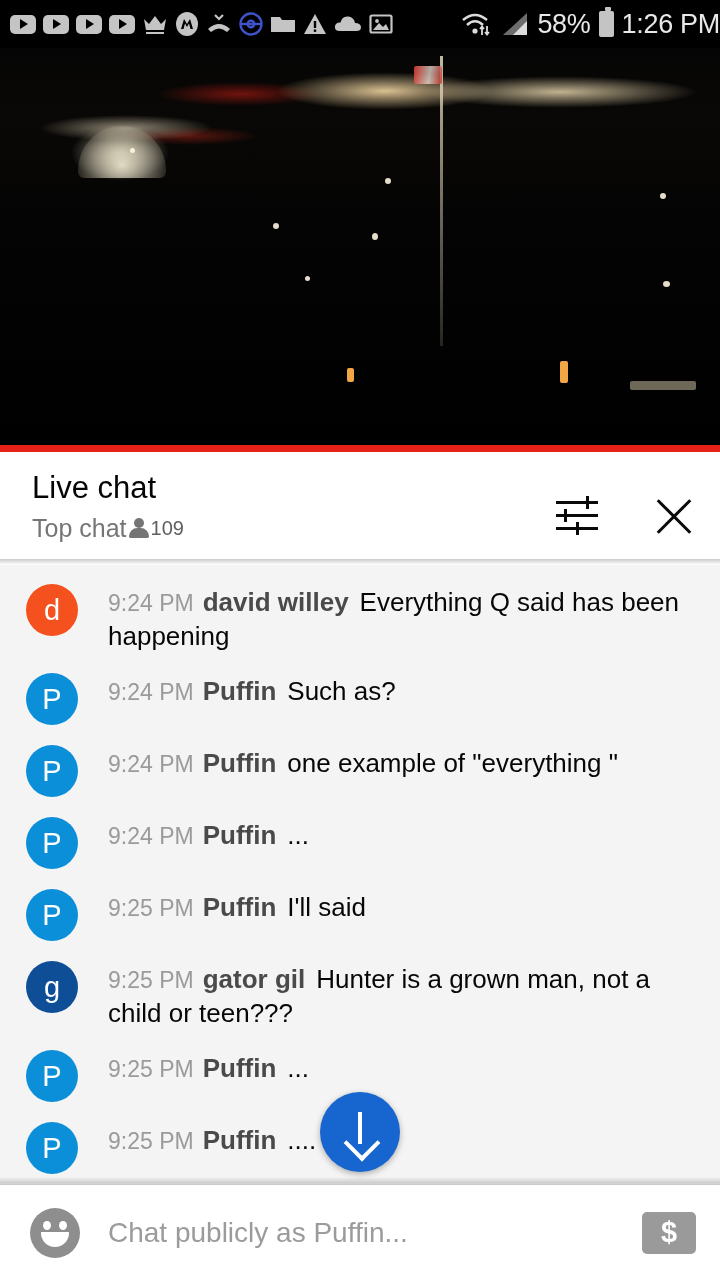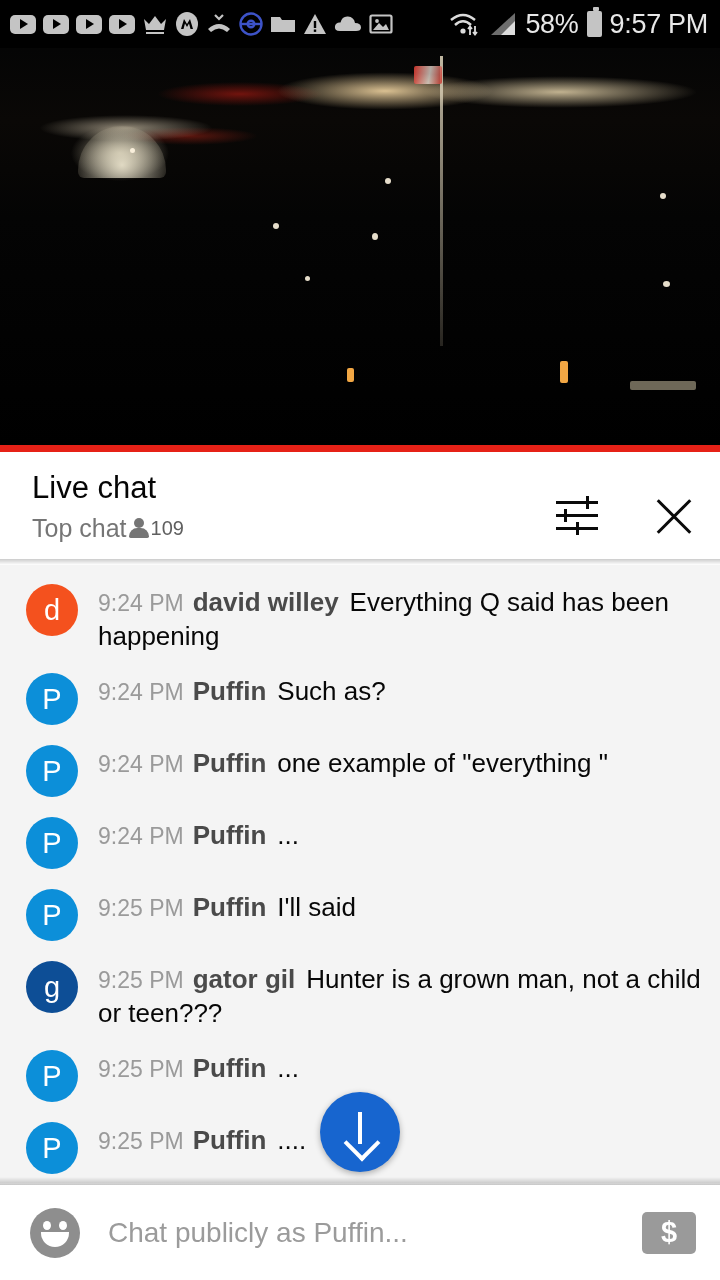--- a/index.html
+++ b/index.html
@@ -10,21 +10,21 @@
     overflow: hidden;
   }
   #app { position: relative; width: 720px; height: 1280px; overflow: hidden; }
 
   
   .statusbar {
     position: absolute; top: 0; left: 0;
     width: 720px; height: 48px;
     background: #000000;
     display: flex; align-items: center;
-    padding: 0 12px 0 10px;
+    padding: 0 0 0 10px;
     color: #cfcfcf;
   }
   .sb-left { display: flex; align-items: center; gap: 7px; flex: 1; }
   .sb-right { display: flex; align-items: center; gap: 8px; }
   .sb-ico { display: inline-flex; align-items: center; justify-content: center; }
   .yt-ico {
     width: 26px; height: 19px; background: #c4c4c4; border-radius: 5px;
     display: inline-flex; align-items: center; justify-content: center;
   }
   .yt-ico::after {
@@ -117,21 +117,21 @@
     position: absolute; top: 565px; left: 0; width: 720px; height: 618px;
     background: #f4f4f4; overflow: hidden; padding-top: 8px;
   }
   .msg { display: flex; padding: 9px 18px 9px 26px; align-items: flex-start; }
   .avatar {
     width: 52px; height: 52px; border-radius: 50%; flex: 0 0 52px;
     color: #fff; font-size: 29px; display: flex; align-items: center; justify-content: center;
     margin-top: 2px;
   }
   .msg-body {
-    flex: 1; margin-left: 20px; font-size: 26px; line-height: 33px;
+    flex: 1; margin-left: 30px; font-size: 26px; line-height: 33px;
     color: #0a0a0a; padding-top: 4px;
   }
   .m-time { color: #9a9a9a; font-size: 23px; margin-right: 9px; }
   .m-author { color: #4a4a4a; font-weight: bold; margin-right: 11px; }
   .m-text { color: #070707; }
 
   .list-shadow {
     position: absolute; top: 1177px; left: 0; width: 720px; height: 8px;
     background: linear-gradient(0deg, rgba(0,0,0,.22), rgba(0,0,0,0));
   }
@@ -253,21 +253,21 @@
         </svg>
       </span>
       <span class="sb-ico">
         <svg width="28" height="26" viewBox="0 0 28 26">
             <path d="M26 2 L26 24 L2 24 Z" fill="#6d6d6d"></path>
             <path d="M26 10 L26 24 L12 24 Z" fill="#dcdcdc"></path>
           </svg>
       </span>
       <span class="sb-text">58%</span>
       <span class="battery"></span>
-      <span class="sb-text">9:57 PM</span>
+      <span class="sb-text">1:26 PM</span>
     </div>
   </div>
 
   <div class="video">
     <div class="skyline"></div>
     <div class="mem"></div>
     <div class="pole"></div>
     <div class="flag"></div>
     <div class="lamp" style="left:130px;top:100px;width:5px;height:5px;"></div>
     <div class="lamp" style="left:385px;top:130px;width:6px;height:6px;"></div>

